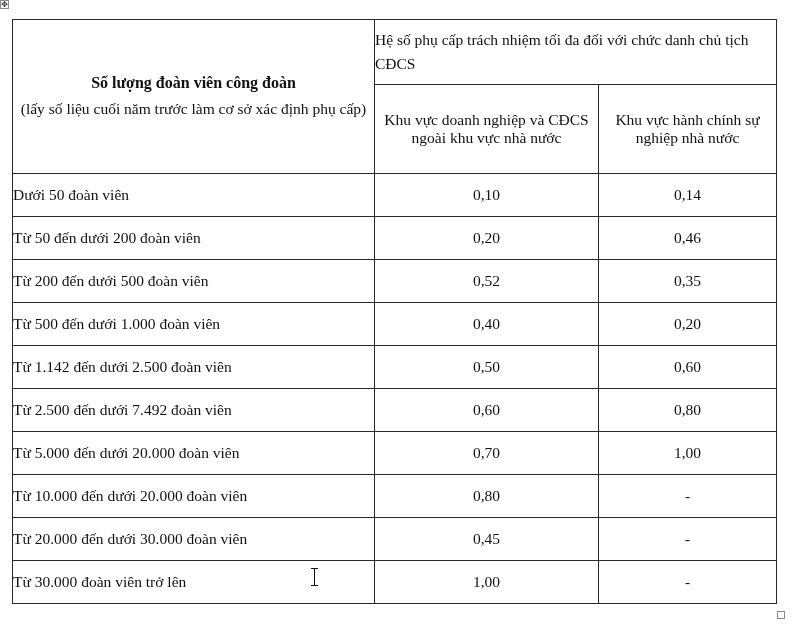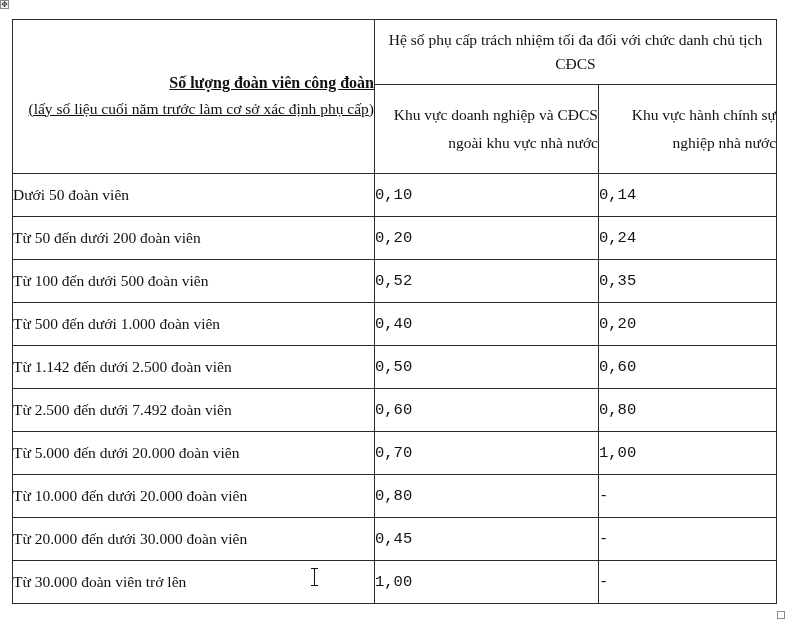--- a/index.html
+++ b/index.html
@@ -53,64 +53,63 @@
     padding: 0;
     font-size: 15.5px;
     font-weight: normal;
   }
   .col-a { width: 362px; }
   .col-b { width: 224px; }
   .col-c { width: 178px; }
 
   .h-main {
     height: 153px;
-    text-align: right;
+    text-align: center;
     vertical-align: middle;
     padding: 0 8px;
-    text-decoration: underline;
   }
   .h-main .title {
     font-weight: bold;
     display: block;
     margin-bottom: 6px;
     font-size: 16px;
   }
   .h-main .sub {
     display: block;
     line-height: 22px;
   }
   .h-group {
     height: 64px;
-    text-align: center;
+    text-align: left;
     vertical-align: middle;
     font-weight: normal;
     font-size: 16px;
     line-height: 24px;
     padding: 0 6px;
   }
   .h-col {
     height: 88px;
-    text-align: right;
-    vertical-align: middle;
-    line-height: 28px;
+    text-align: center;
+    vertical-align: middle;
+    line-height: 18px;
     padding: 0 6px;
     margin-left: 8px;
   }
   tr.body-row td {
     height: 42px;
     vertical-align: middle;
     margin-left: 40px;
   }
   td.label-cell {
     text-align: left;
     padding-left: 1px;
   }
   td.num-cell {
-    text-align: left;
-    font-family: Liberation Mono, monospace;
+    text-align: center;
+    font-family: Liberation Serif, serif;
     font-size: 14px;
   }
   .text-cursor {
     position: absolute;
     left: 310px;
     top: 568px;
     width: 9px;
     height: 18px;
   }
   .text-cursor .stem {
@@ -156,24 +155,24 @@
   </tr>
 
   <tr class="body-row">
     <td class="label-cell">Dưới 50 đoàn viên</td>
     <td class="num-cell">0,10</td>
     <td class="num-cell">0,14</td>
   </tr>
   <tr class="body-row">
     <td class="label-cell">Từ 50 đến  dưới 200 đoàn viên</td>
     <td class="num-cell">0,20</td>
-    <td class="num-cell">0,24</td>
-  </tr>
-  <tr class="body-row">
-    <td class="label-cell">Từ 100 đến  dưới 500 đoàn viên</td>
+    <td class="num-cell">0,46</td>
+  </tr>
+  <tr class="body-row">
+    <td class="label-cell">Từ 200 đến  dưới 500 đoàn viên</td>
     <td class="num-cell">0,52</td>
     <td class="num-cell">0,35</td>
   </tr>
   <tr class="body-row">
     <td class="label-cell">Từ 500 đến  dưới 1.000 đoàn viên</td>
     <td class="num-cell">0,40</td>
     <td class="num-cell">0,20</td>
   </tr>
   <tr class="body-row">
     <td class="label-cell">Từ 1.142 đến  dưới 2.500 đoàn viên</td>

